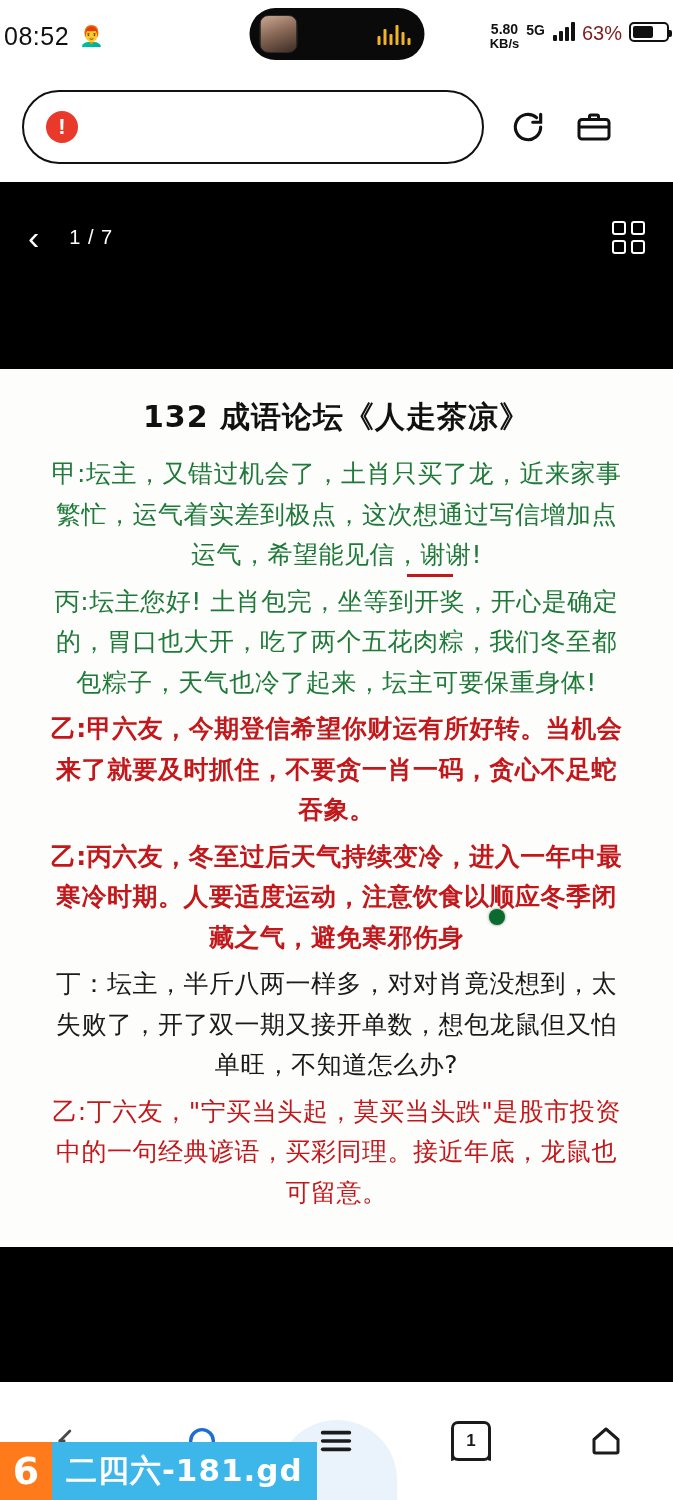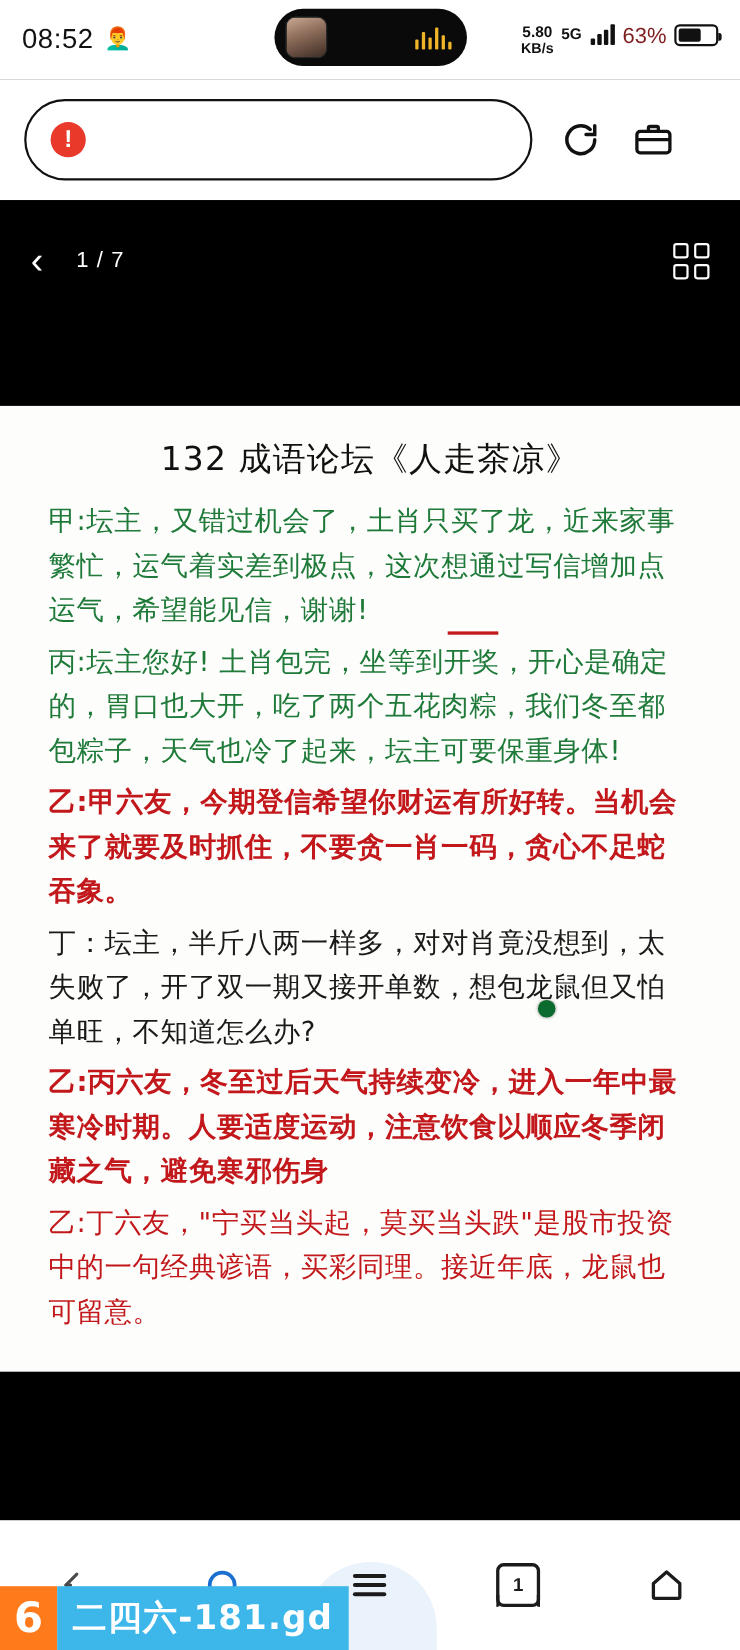--- a/index.html
+++ b/index.html
@@ -6,21 +6,21 @@
   body{
     width:673px;height:1500px;
     background:#000;
     font-family:"Liberation Sans", sans-serif;
     overflow:hidden;
     position:relative;
   }
   
   .statusbar{
     height:72px;background:#fff;display:flex;align-items:center;
-    padding:0 20px;box-sizing:border-box;position:relative;
+    padding:0 4px;box-sizing:border-box;position:relative;
   }
   .status-time{font-size:25px;color:#111;font-weight:400;letter-spacing:.5px;}
   .status-emoji{font-size:20px;margin-left:10px;line-height:1;}
   .pill{
     position:absolute;left:50%;transform:translateX(-50%);top:8px;
     width:175px;height:52px;border-radius:26px;background:#0a0a0a;
     display:flex;align-items:center;justify-content:space-between;
     padding:0 10px;box-sizing:border-box;
   }
   .pill-avatar{
@@ -71,23 +71,23 @@
   .grid-btn{margin-left:auto;display:grid;grid-template-columns:14px 14px;grid-template-rows:14px 14px;gap:5px;}
   .grid-btn i{display:block;width:14px;height:14px;border:2px solid #fff;border-radius:3px;box-sizing:border-box;}
 
   
   .blackgap{background:#000;}
   .page{
     background:#fdfdfb;padding:22px 44px 28px 44px;box-sizing:border-box;
     font-family:"DejaVu Sans", sans-serif;
   }
   .page h1{
-    font-size:30px;margin:6px 0 16px 0;text-align:center;color:#111;font-weight:400;letter-spacing:1px;
-  }
-  .para{font-size:25px;line-height:1.62;margin:0 0 6px 0;letter-spacing:.5px;}
+    font-size:30px;margin:6px 0 16px 0;text-align:center;color:#111;font-weight:700;letter-spacing:1px;
+  }
+  .para{font-size:25px;line-height:1.62;margin:0 0 6px 0;letter-spacing:.5px;text-align:center;}
   .c-dark{color:#1a1a1a;}
   .c-green{color:#1f7a3a;}
   .c-red{color:#c2181c;font-weight:700;}
   .c-red-plain{color:#c2181c;}
   .dot-cursor{
     position:absolute;width:16px;height:16px;border-radius:50%;
     background:#0b6b2e;box-shadow:0 0 3px rgba(0,0,0,.5);
   }
   .underline-red{position:absolute;height:3px;background:#c2181c;}
 
@@ -195,22 +195,22 @@
 </div>
 
 <div class="blackgap" style="height:77px"></div>
 
 <div class="page" style="position:relative;">
   <h1>132 成语论坛《人走茶凉》</h1>
 
   <p class="para c-green">甲:坛主，又错过机会了，土肖只买了龙，近来家事繁忙，运气着实差到极点，这次想通过写信增加点运气，希望能见信，谢谢!</p>
   <p class="para c-green">丙:坛主您好! 土肖包完，坐等到开奖，开心是确定的，胃口也大开，吃了两个五花肉粽，我们冬至都包粽子，天气也冷了起来，坛主可要保重身体!</p>
   <p class="para c-red">乙:甲六友，今期登信希望你财运有所好转。当机会来了就要及时抓住，不要贪一肖一码，贪心不足蛇吞象。</p>
+  <p class="para c-red">乙:丙六友，冬至过后天气持续变冷，进入一年中最寒冷时期。人要适度运动，注意饮食以顺应冬季闭藏之气，避免寒邪伤身</p>
   <p class="para c-dark">丁：坛主，半斤八两一样多，对对肖竟没想到，太失败了，开了双一期又接开单数，想包龙鼠但又怕单旺，不知道怎么办?</p>
-  <p class="para c-red">乙:丙六友，冬至过后天气持续变冷，进入一年中最寒冷时期。人要适度运动，注意饮食以顺应冬季闭藏之气，避免寒邪伤身</p>
   <p class="para c-red-plain">乙:丁六友，"宁买当头起，莫买当头跌"是股市投资中的一句经典谚语，买彩同理。接近年底，龙鼠也可留意。</p>
 
   <span class="underline-red" style="left:407px;top:205px;width:46px;"></span>
   <span class="dot-cursor" style="left:489px;top:540px;"></span>
 </div>
 
 <div class="blackgap" style="height:210px"></div>
 
 <div class="bottomnav">
   <div class="ghost"></div>

